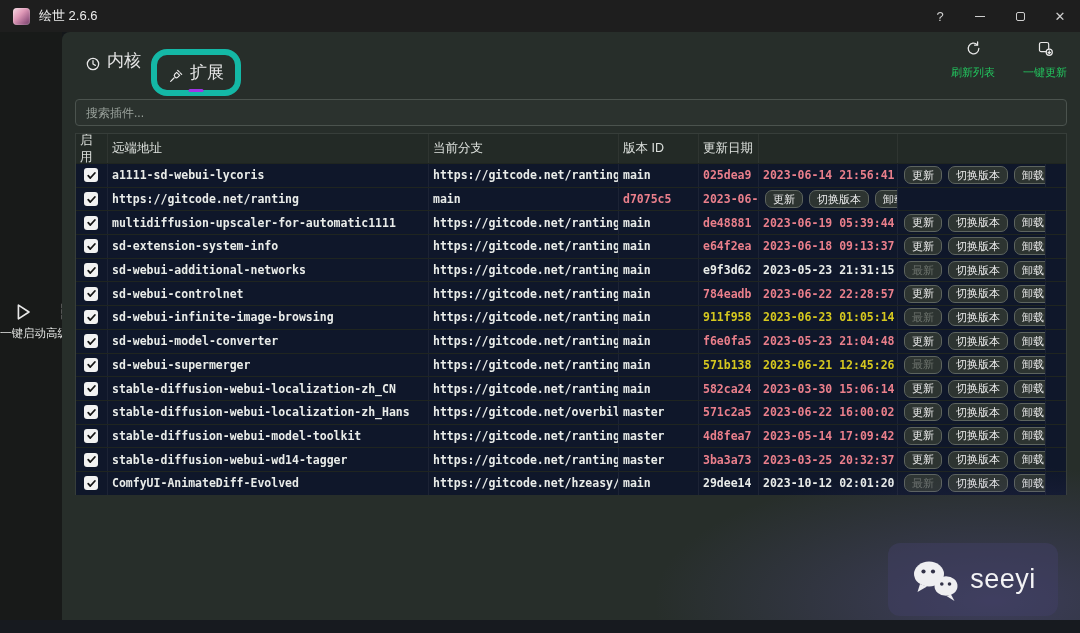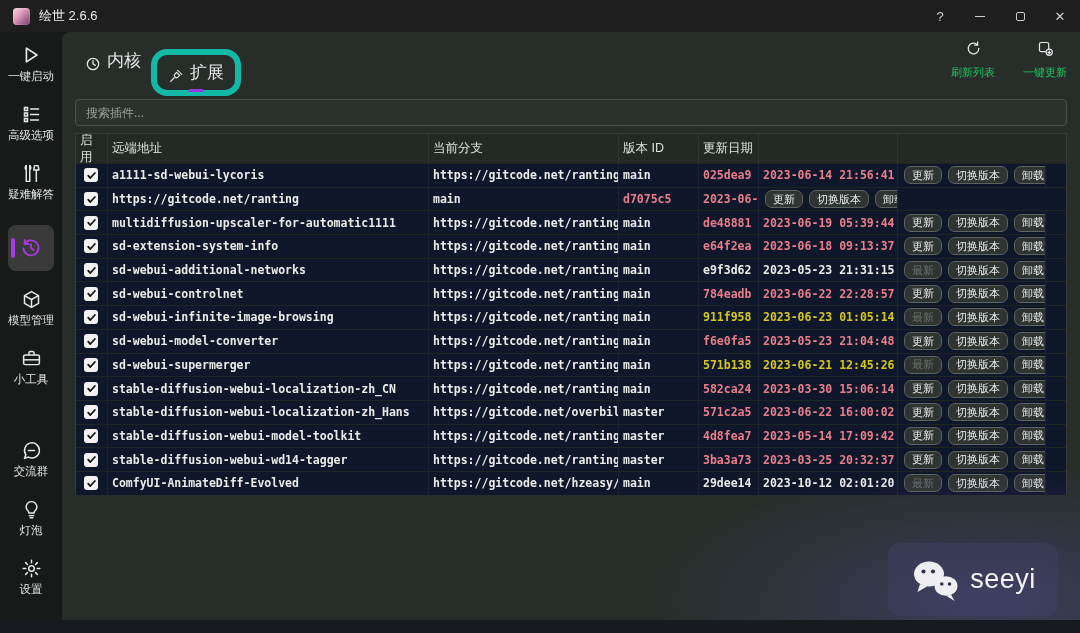--- a/index.html
+++ b/index.html
@@ -15,21 +15,21 @@
     box-shadow:inset 0 0 2px rgba(255,255,255,.5); }
   .title { color:#ececec; font-size:13px; margin-left:9px; }
   .win-controls { margin-left:auto; display:flex; height:100%; }
   .win-btn { width:40px; display:flex; align-items:center; justify-content:center;
     color:#cfcfcf; font-size:13px; cursor:default; }
   .glyph-min { width:10px; height:1px; background:#cfcfcf; }
   .glyph-max { width:9px; height:9px; border:1px solid #cfcfcf; border-radius:2px; }
 
   
   .sidebar { position:absolute; top:32px; left:0; width:62px; bottom:13px; background:#181a19;
-    display:flex; flex-direction:column; align-items:center; padding:12px 0 4px; }
+    display:flex; flex-direction:row; align-items:center; padding:12px 0 4px; }
   .side-item { display:flex; flex-direction:column; align-items:center; gap:3px;
     margin-bottom:19px; cursor:default; }
   .side-item .s-icon { width:22px; height:22px; display:flex; align-items:center; justify-content:center; }
   .side-item .s-label { font-size:11.5px; color:#e3e5e3; white-space:nowrap; }
   .side-item.selected { position:relative; width:46px; height:46px; background:#3a3a3a;
     border-radius:8px; justify-content:center; margin:4px 0 17px; }
   .side-item.selected::before { content:""; position:absolute; left:3px; top:50%;
     transform:translateY(-50%); width:3.5px; height:20px; border-radius:2px; background:#a43ce0; }
   .side-spacer { flex:1 1 auto; }
 

